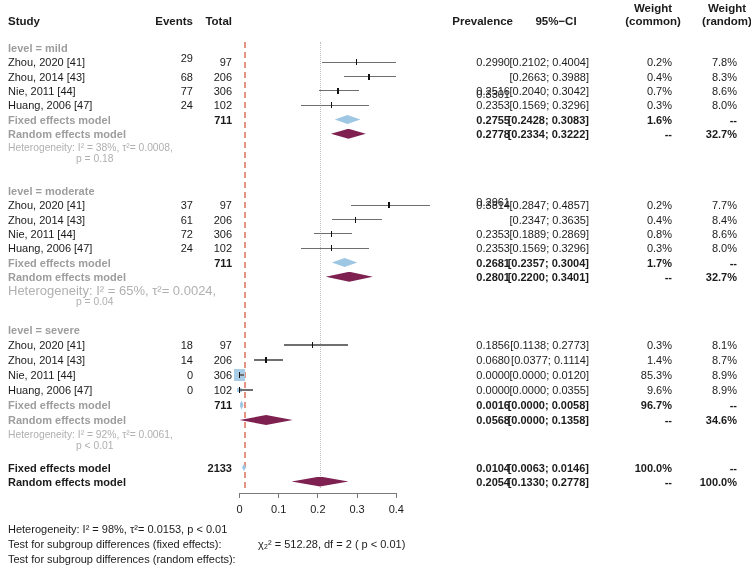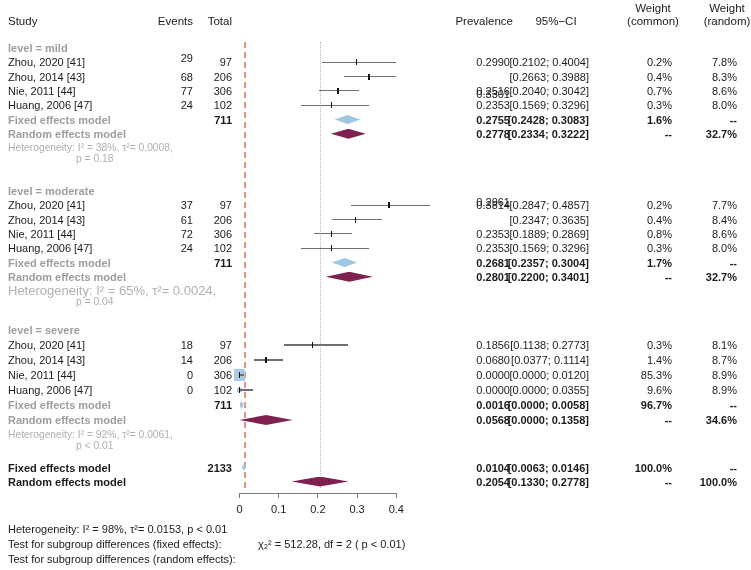--- a/index.html
+++ b/index.html
@@ -2,21 +2,21 @@
 <html><head>
 <meta charset="utf-8">
 <style>
   html,body{margin:0;padding:0;background:#fff;}
   #canvas{
     position:relative;width:751px;height:570px;background:#ffffff;overflow:hidden;
     font-family:"Liberation Sans","DejaVu Sans",sans-serif;color:#1b1b1b;
   }
   .cell{position:absolute;height:14px;line-height:14px;font-size:11px;white-space:nowrap;}
   .b{font-weight:bold;}
-  .hdr{position:absolute;height:14px;line-height:14px;font-size:11.5px;font-weight:normal;white-space:nowrap;}
+  .hdr{position:absolute;height:14px;line-height:14px;font-size:11.5px;font-weight:bold;white-space:nowrap;}
   .refline{position:absolute;width:0;top:42px;height:446px;}
   .ciline{position:absolute;height:1.2px;background:#6f6f6f;}
   .tick{position:absolute;width:1.5px;background:#111;}
   .sq{position:absolute;background:#a9cde6;}
   .diamond{position:absolute;clip-path:polygon(0 50%,50% 0,100% 50%,50% 100%);}
   .axisline{position:absolute;background:#7a7a7a;}
   .axlabel{position:absolute;font-size:11px;width:40px;text-align:center;height:13px;line-height:13px;}
   .fn{position:absolute;font-size:11px;height:14px;line-height:14px;white-space:nowrap;}
 </style>
 </head>

